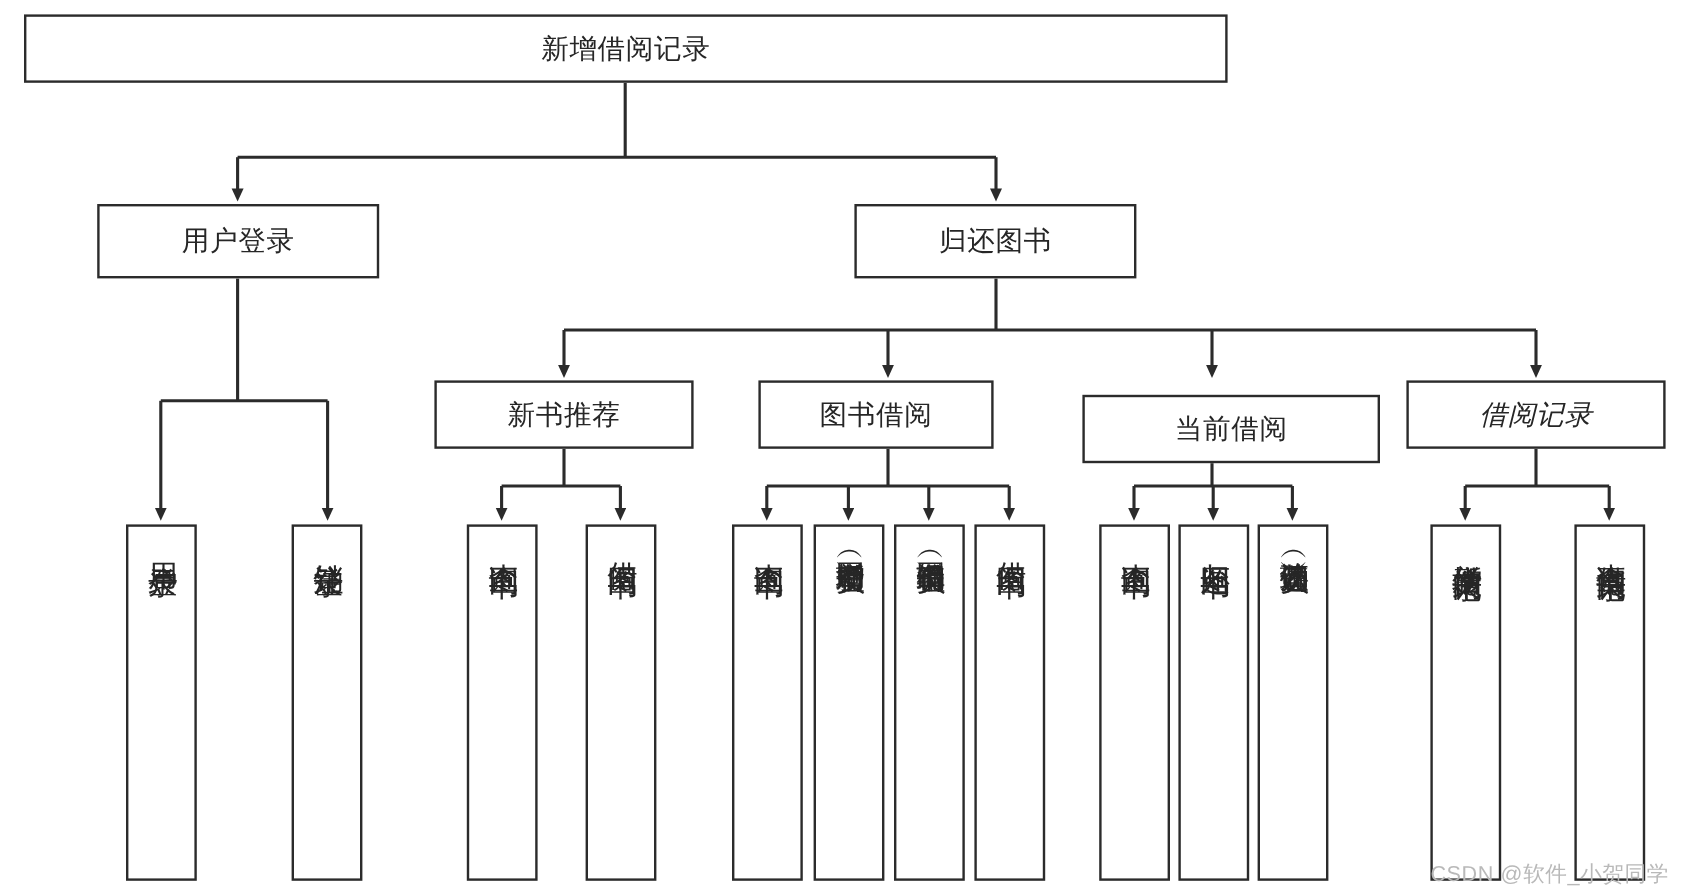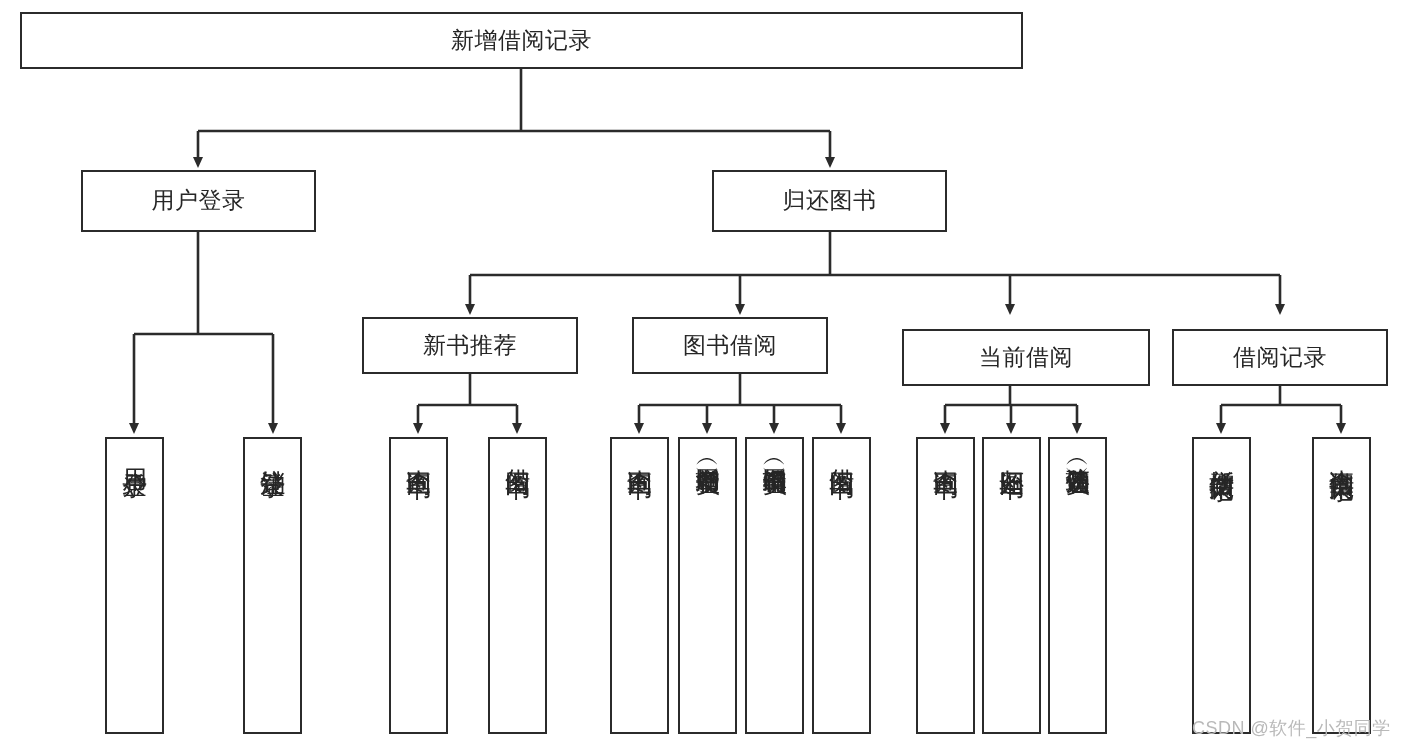--- a/index.html
+++ b/index.html
@@ -137,21 +137,21 @@
       </div>
       <div class="node horiz" style="left: 362px; top: 317px; width: 216px; height: 57px;">
         <span class="label">新书推荐</span>
       </div>
       <div class="node horiz" style="left: 632px; top: 317px; width: 196px; height: 57px;">
         <span class="label">图书借阅</span>
       </div>
       <div class="node horiz" style="left: 902px; top: 329px; width: 248px; height: 57px;">
         <span class="label">当前借阅</span>
       </div>
-      <div class="node horiz" style="left: 1172px; top: 329px; width: 216px; height: 57px;">
+      <div class="node horiz" style="left: 1172px; top: 317px; width: 216px; height: 57px; font-style: italic;">
         <span class="label">借阅记录</span>
       </div>
       <div class="node vert" style="left: 105px; top: 437px; width: 59px; height: 297px;">
         <span class="label">用户登录</span>
       </div>
       <div class="node vert" style="left: 243px; top: 437px; width: 59px; height: 297px;">
         <span class="label">注销登录</span>
       </div>
       <div class="node vert" style="left: 389px; top: 437px; width: 59px; height: 297px;">
         <span class="label">查询图书</span>

